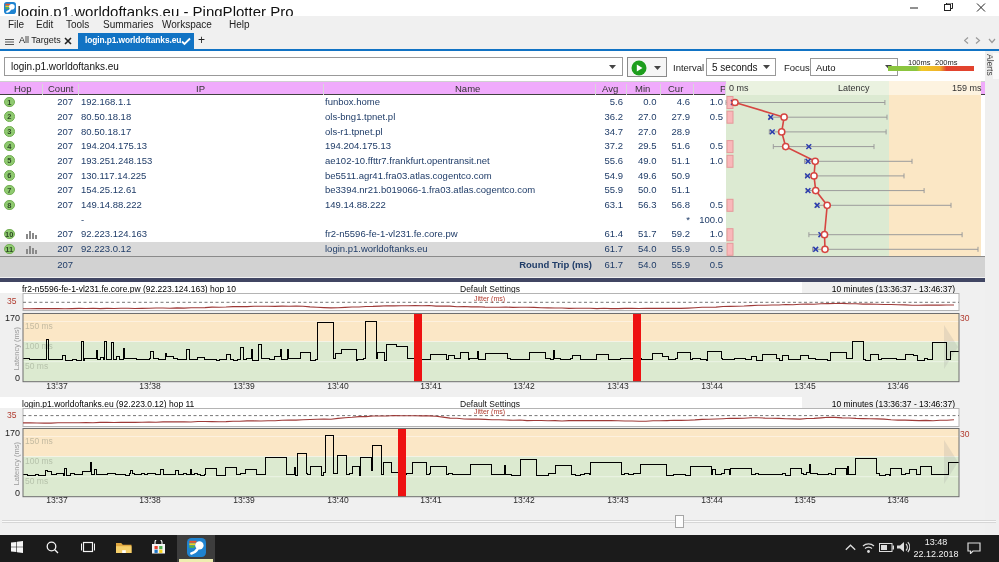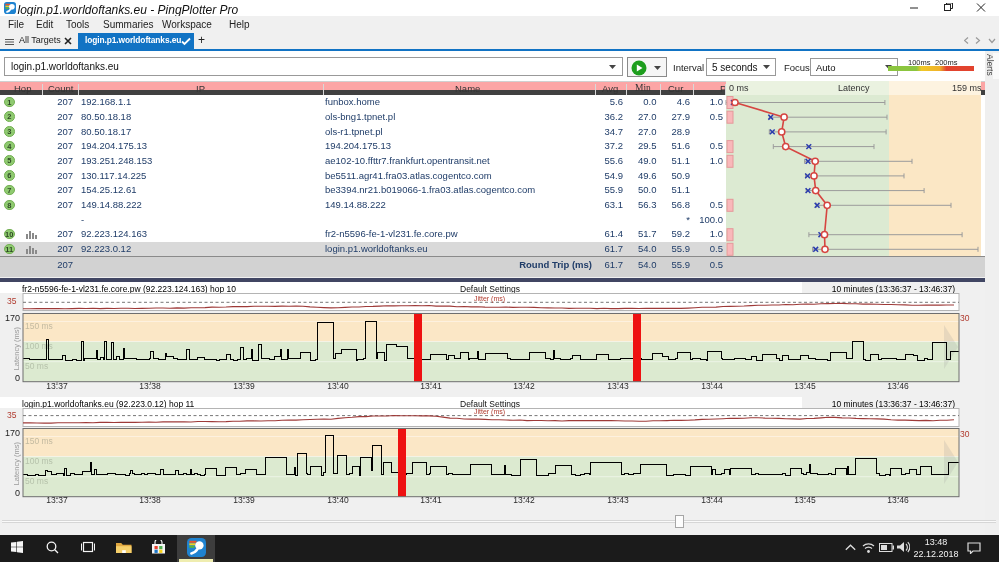--- a/index.html
+++ b/index.html
@@ -1,24 +1,24 @@
 <!DOCTYPE html>
 <html><head><meta charset="utf-8"><style>
 * { margin:0; padding:0; box-sizing:border-box; }
 html,body { width:999px; height:562px; overflow:hidden; background:#f0f0f0;
   font-family:"Liberation Sans", sans-serif; }
 .abs { position:absolute; }
 #titlebar { position:absolute; left:0; top:0; width:999px; height:16px; background:#fff; }
-#titletxt { position:absolute; left:17.5px; top:3px; font-size:12px; color:#111;font-style:italic; }
+#titletxt { position:absolute; left:17.5px; top:3px; font-size:15px; color:#111; }
 #menubar { position:absolute; left:0; top:16px; width:999px; height:17px; background:#f0f0f0; font-size:10px; color:#222; }
 #menubar span { position:absolute; top:3px; }
 #tabbar { position:absolute; left:0; top:33px; width:999px; height:15.5px; background:#f0f0f0; }
 #bluebar { position:absolute; left:0; top:48.5px; width:999px; height:2px; background:#1173c4; }
 #toolbar { position:absolute; left:0; top:50.5px; width:985px; height:30px; background:#fff; }
-#tablehead { position:absolute; left:0; top:80.5px; width:985px; height:15px; background:#fca5a5; border-top:1px solid #d0d0d0; border-bottom:6px solid #404040; font-size:9.5px; color:#333; }
+#tablehead { position:absolute; left:0; top:80.5px; width:985px; height:15px; background:#f0abfc; border-top:1px solid #d0d0d0; border-bottom:2px solid #404040; font-size:9.5px; color:#333; }
 #tablehead span { position:absolute; top:1.5px; }
 .vsep { position:absolute; top:2px; height:11px; width:1px; background:#d8d8d8; }
 #tbody { position:absolute; left:0; top:95.3px; width:985px; height:160.5px; background:#fff; }
 .trow { position:absolute; left:0; width:985px; height:14.68px; font-size:9.5px; color:#1f3c68; }
 .trow span { position:absolute; top:1.2px; }
 .hopc { position:absolute; left:4px; top:1.5px; width:10.5px; height:10.5px; border-radius:50%;
   background:#8fca70; border:1px solid #74b054; color:#2f4a26; font-size:7.5px; font-weight:bold;
   text-align:center; line-height:10px; }
 .bari { position:absolute; left:26px; top:3px; }
 .cnt { left:0; width:73px; text-align:right; display:inline-block; }
@@ -128,21 +128,21 @@
   <div class="abs" style="left:8px;top:2.5px;width:6px;height:26px;background:#fafafa;"></div>
   <span class="abs" style="left:0px;top:3px;font-size:8.5px;color:#444;writing-mode:vertical-rl;">Alerts</span>
 </div>
 
 <div id="tablehead">
   <span style="left:14px;">Hop</span>
   <span style="left:48px;">Count</span>
   <span style="left:196px;">IP</span>
   <span style="left:455px;">Name</span>
   <span style="left:602px;">Avg</span>
-  <span style="left:635px;font-family:Liberation Serif, serif;">Min</span>
+  <span style="left:635px;">Min</span>
   <span style="left:668px;">Cur</span>
   <span style="left:720px;">PL%</span>
   <div class="vsep" style="left:42px;"></div>
   <div class="vsep" style="left:78px;"></div>
   <div class="vsep" style="left:323px;"></div>
   <div class="vsep" style="left:595px;"></div>
   <div class="vsep" style="left:626px;"></div>
   <div class="vsep" style="left:660px;"></div>
   <div class="vsep" style="left:693px;"></div>
   <div class="vsep" style="left:725px;"></div>

